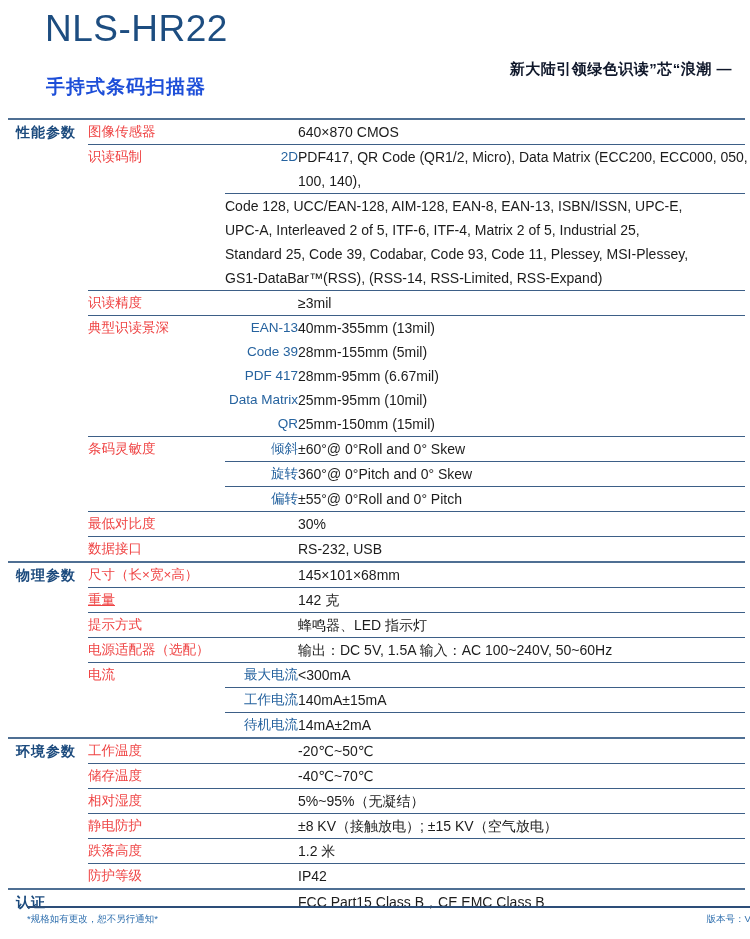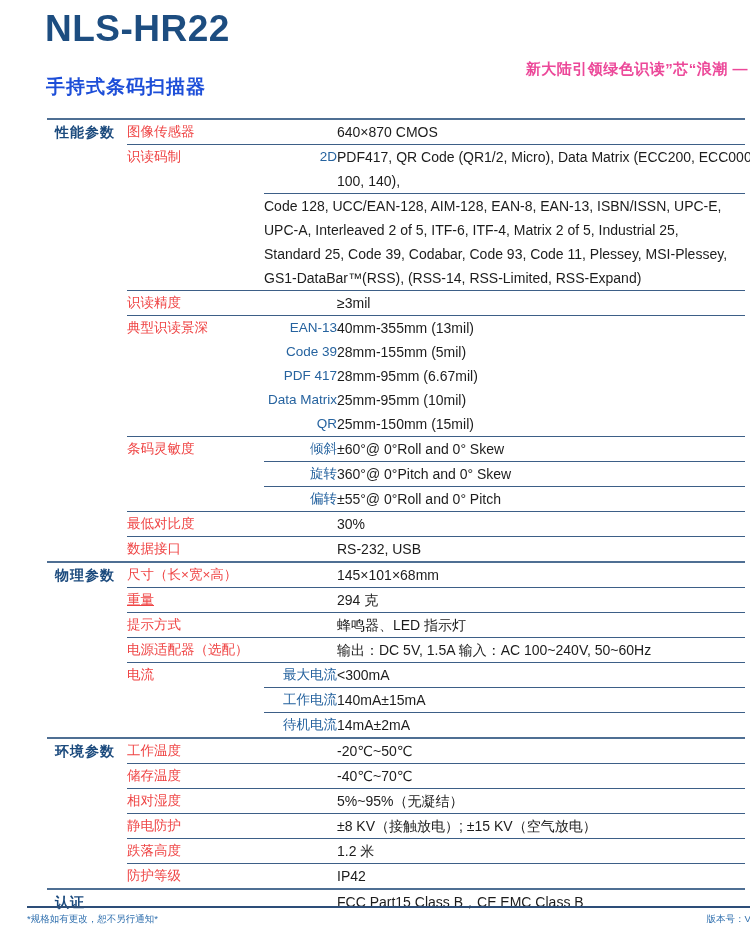--- a/index.html
+++ b/index.html
@@ -5,32 +5,32 @@
   html,body { margin:0; padding:0; }
   body {
     width:750px; height:939px; position:relative; overflow:hidden;
     background:#ffffff;
     font-family:"Liberation Sans","DejaVu Sans",sans-serif;
     -webkit-font-smoothing:antialiased;
   }
   .header { position:absolute; top:0; left:0; right:0; height:118px; }
   .title {
     position:absolute; left:45px; top:8px;
-    font-size:37px; font-weight:700; letter-spacing:0.5px; color:#1d4d80;
+    font-size:37px; font-weight:400; letter-spacing:0.5px; color:#1d4d80;
   }
   .subtitle {
     position:absolute; left:46px; top:74px;
     font-size:19px; font-weight:bold; color:#1d4ed8; letter-spacing:1px;
   }
   .tagline {
-    position:absolute; right:0; top:60px; padding-right:2px;
-    font-size:15px; font-weight:bold; color:#ec4899; letter-spacing:0.5px;
+    position:absolute; right:0; top:60px; padding-right:18px;
+    font-size:15px; font-weight:bold; color:#0f172a; letter-spacing:0.5px;
   }
   .spec-table { position:absolute; top:118px; left:8px; width:737px; }
-  .section { border-top:2px solid #4f6f93; position:relative;margin-left:39px; }
+  .section { border-top:2px solid #4f6f93; position:relative; }
   .section-label {
     position:absolute; left:8px; top:4px;
     font-size:14px; font-weight:bold; color:#1b4a7d; letter-spacing:1px;
     white-space:nowrap;
   }
   .rows { margin-left:80px; }
   .row { display:flex; border-top:1px solid #3d5f87; }
   .row.first { border-top:none; }
   .attr {
     width:137px; flex:none; font-size:13.5px; color:#ef4444;
@@ -204,21 +204,21 @@
               </div>
             </div>
           </div>
         </div>
         <div class="row">
           <div class="attr underline">重量</div>
           <div class="subrows">
             <div class="subrow">
               <div class="sub"></div>
               <div class="val">
-                <div class="line">294 克</div>
+                <div class="line">142 克</div>
               </div>
             </div>
           </div>
         </div>
         <div class="row">
           <div class="attr">提示方式</div>
           <div class="subrows">
             <div class="subrow">
               <div class="sub"></div>
               <div class="val">

